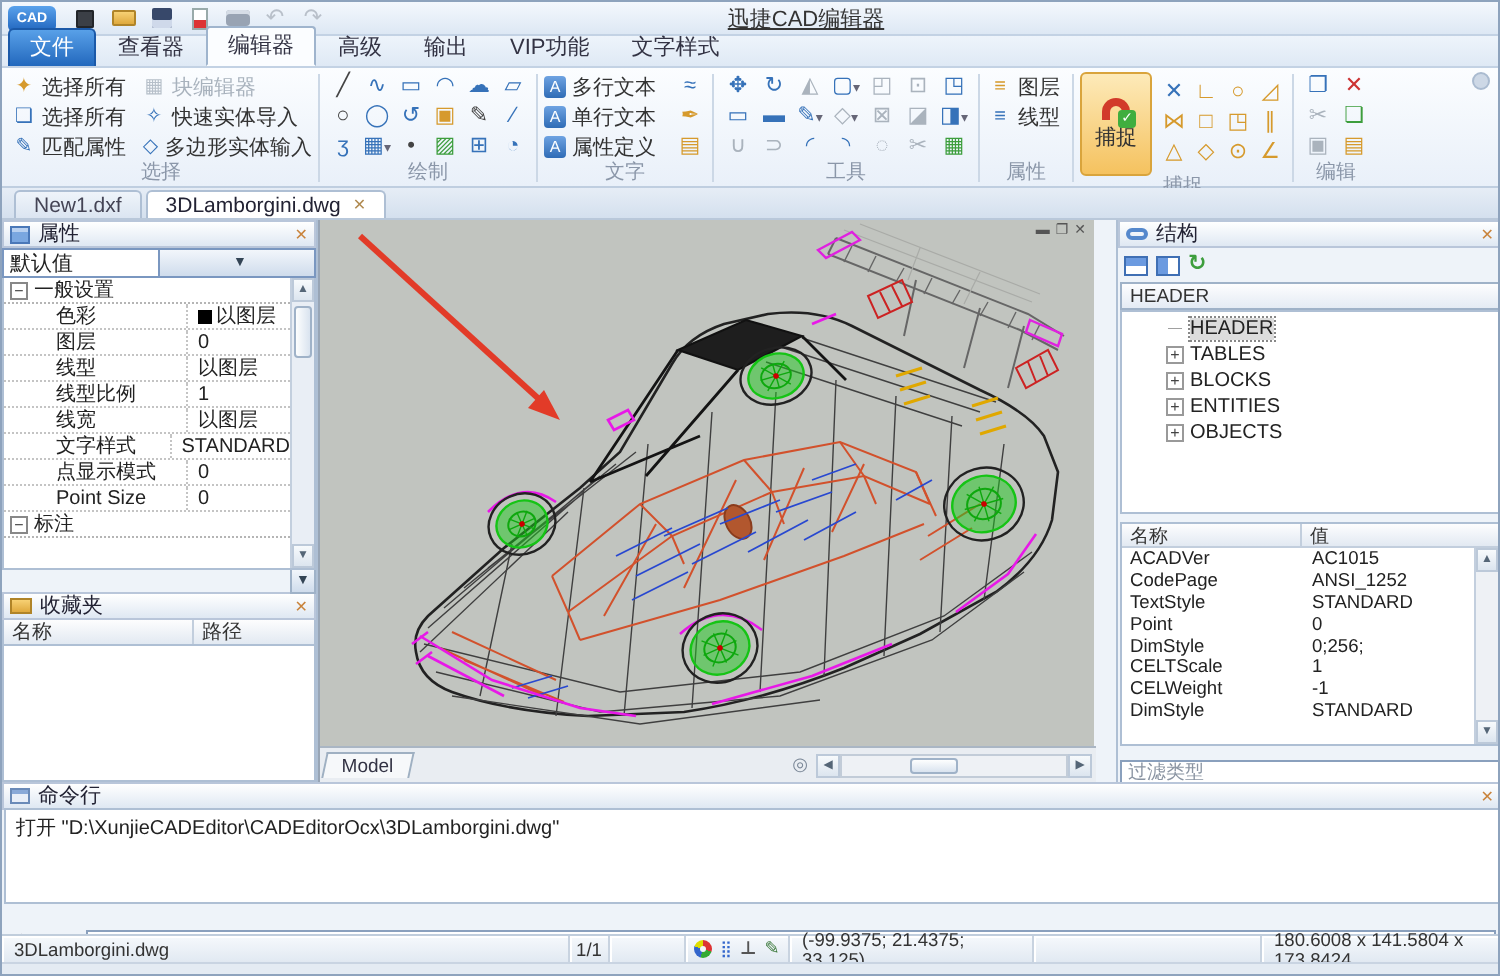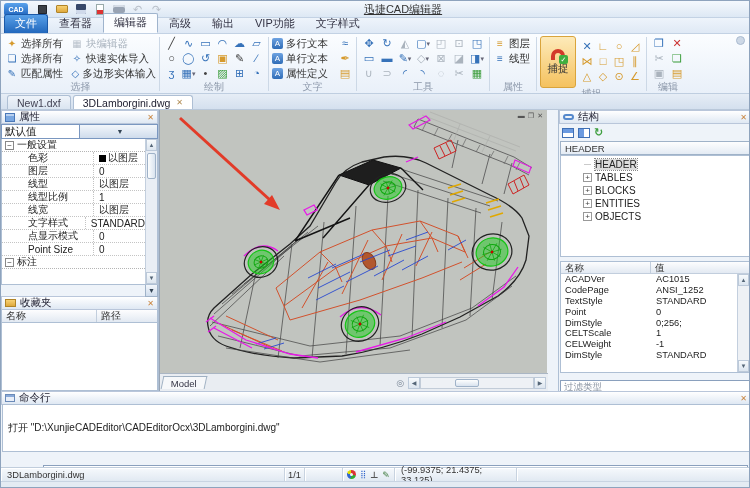--- a/index.html
+++ b/index.html
@@ -146,21 +146,21 @@
   .nvrow{display:flex;height:10.8px;font-size:9.3px;color:#222;align-items:center;}
   .nvc1{width:90px;padding-left:4px;}
   .nvc2{flex:1;padding-left:5px;}
   .nvsb{position:absolute;right:0;top:12px;bottom:0;width:12px;background:#eef1f5;border-left:1px solid #c3cfde;display:flex;flex-direction:column;justify-content:space-between;}
   .filterrow{margin:3px 1px 0;}
   .filterrow input{width:100%;height:14px;border:1px solid #8aa0bd;font-size:9.5px;padding:0 3px;color:#333;}
   .filterrow input::placeholder{color:#8a94a2;}
   
   .cmdpanel{position:absolute;left:0;top:390px;width:750px;height:89px;background:#eef3f9;}
   .cmdhist{position:absolute;left:1px;top:13px;right:1px;height:48px;background:#fff;border:1px solid #aebfd4;
-    font-size:10px;color:#222;padding:16px 5px;}
+    font-size:10px;color:#222;padding:2px 5px;}
   .cmdrow{position:absolute;left:1px;bottom:1px;right:1px;height:15px;display:flex;align-items:center;gap:4px;font-size:10px;color:#223;padding-left:4px;}
   .cmdrow input{flex:1;height:13px;border:1px solid #8aa0bd;margin-right:2px;}
   
   .statusbar{position:absolute;left:0;top:466px;width:750px;height:14px;display:flex;align-items:center;
     background:linear-gradient(#f6f9fc,#e1e9f2);border-top:1px solid #c0cddc;font-size:9.3px;color:#333;}
   .seg{height:100%;display:flex;align-items:center;padding:0 6px;border-right:1px solid #c8d3e0;box-shadow:inset 1px 1px 0 #fff;}
   .seg.file{width:284px;}
   .seg.page{width:20px;justify-content:center;}
   .seg.gap{width:38px;}
   .seg.icons{width:52px;gap:4px;justify-content:center;padding:0 2px;}
@@ -899,15 +899,16 @@
     <div class="seg icons">
       <span class="donut">
           <i></i>
         </span>
       <span class="dots">⣿</span>
       <span class="perp">⊥</span>
       <span class="pen">✎</span>
     </div>
     <div class="seg coords">(-99.9375; 21.4375; 33.125)</div>
     <div class="seg spacer"></div>
+    <div class="seg dims">180.6008 x 141.5804 x 173.8424</div>
   </div>
   <div class="bstrip"></div>
 </div>
 
 </body></html>

